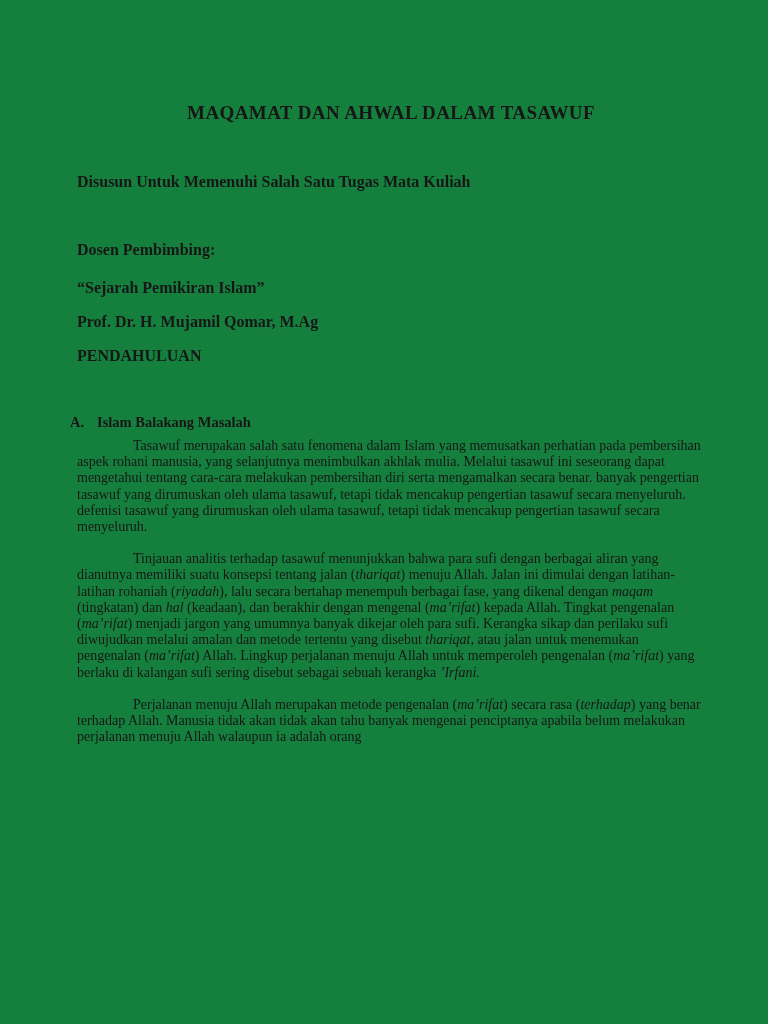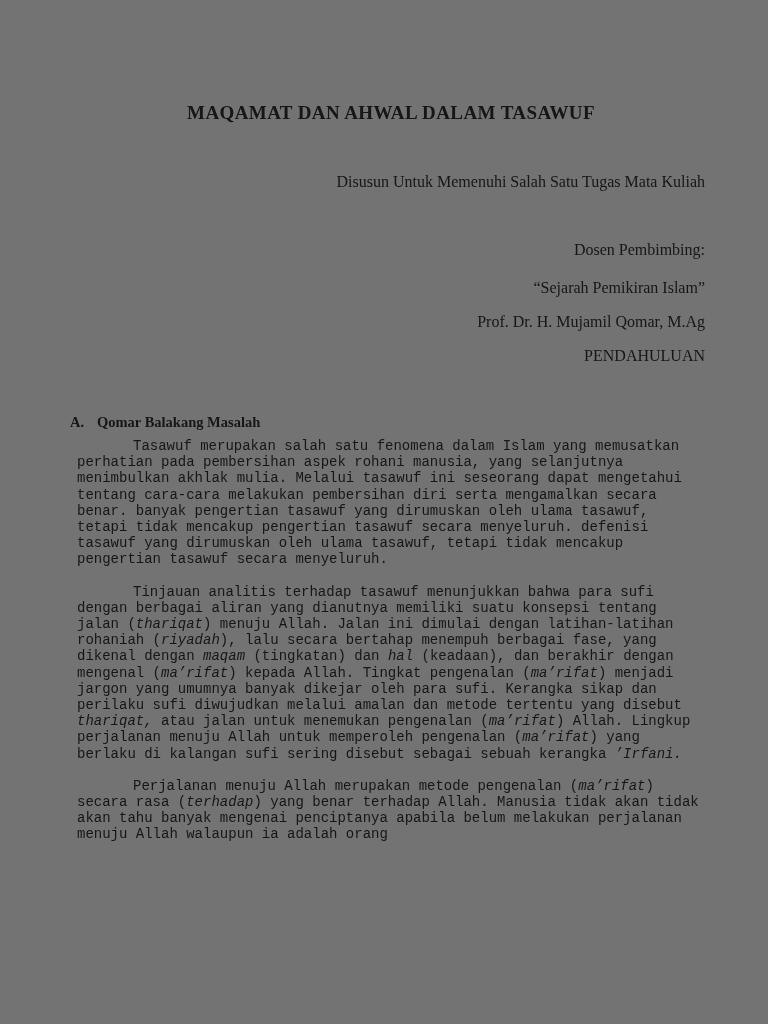--- a/index.html
+++ b/index.html
@@ -13,36 +13,36 @@
     font-family: "Liberation Serif", "DejaVu Serif", serif;
     color: #161616;
     overflow: hidden;
   }
   .page {
     position: relative;
     box-sizing: border-box;
     width: 768px;
     height: 1024px;
     padding: 101px 63px 0 77px;
-    background: #737373;
+    background: #15803d;
   }
   h1, h2, h3, p { margin: 0; font-weight: normal; }
 
   .doc-title {
     font-size: 19px;
     line-height: 24px;
     font-weight: bold;
     text-align: center;
     letter-spacing: 0.4px;
   }
   .centered-bold {
     font-size: 16px;
     line-height: 20px;
-    font-weight: normal;
-    text-align: right;
+    font-weight: bold;
+    text-align: left;
   }
   .assignment-subtitle { margin-top: 47px; }
   .course-title        { margin-top: 18px; }
   .advisor-label       { margin-top: 48px; }
   .advisor-name        { margin-top: 14px; }
   .chapter-heading     { margin-top: 108px; }
   .chapter-title       { margin-top: 14px; }
 
   .section-heading {
     margin-top: 47px;
@@ -56,21 +56,20 @@
     width: 27px;
   }
 
   .paragraphs { margin-top: 7px; }
   .body-para {
     font-size: 14px;
     line-height: 16.2px;
     text-indent: 56px;
     margin-bottom: 16px;
     text-align: left;
-    font-family: Liberation Mono, monospace;
   }
 </style>
 </head>
 <body>
 
 <div class="page">
 
   <h1 class="doc-title">MAQAMAT DAN AHWAL DALAM TASAWUF</h1>
 
   <p class="centered-bold assignment-subtitle">Disusun Untuk Memenuhi Salah Satu Tugas Mata Kuliah</p>
@@ -78,21 +77,21 @@
   <p class="centered-bold advisor-label">Dosen Pembimbing:</p>
 
   <p class="centered-bold course-title">“Sejarah Pemikiran Islam”</p>
 
   <p class="centered-bold advisor-name">Prof. Dr. H. Mujamil Qomar, M.Ag</p>
 
 
   <h2 class="centered-bold chapter-title">PENDAHULUAN</h2>
 
   <h3 class="section-heading">
-    <span class="marker">A.</span><span>Qomar Balakang Masalah</span>
+    <span class="marker">A.</span><span>Islam Balakang Masalah</span>
   </h3>
 
   <div class="paragraphs">
     <p class="body-para">Tasawuf merupakan salah satu fenomena dalam Islam yang memusatkan perhatian pada pembersihan aspek rohani manusia, yang selanjutnya menimbulkan akhlak mulia. Melalui tasawuf ini seseorang dapat mengetahui tentang cara-cara melakukan pembersihan diri serta mengamalkan secara benar. banyak pengertian tasawuf yang dirumuskan oleh ulama tasawuf, tetapi tidak mencakup pengertian tasawuf secara menyeluruh. defenisi tasawuf yang dirumuskan oleh ulama tasawuf, tetapi tidak mencakup pengertian tasawuf secara menyeluruh.</p>
     <p class="body-para">Tinjauan analitis terhadap tasawuf menunjukkan bahwa para sufi dengan berbagai aliran yang dianutnya memiliki suatu konsepsi tentang jalan (<i>thariqat</i>) menuju Allah. Jalan ini dimulai dengan latihan-latihan rohaniah (<i>riyadah</i>), lalu secara bertahap menempuh berbagai fase, yang dikenal dengan <i>maqam</i> (tingkatan) dan <i>hal</i> (keadaan), dan berakhir dengan mengenal (<i>ma’rifat</i>) kepada Allah. Tingkat pengenalan (<i>ma’rifat</i>) menjadi jargon yang umumnya banyak dikejar oleh para sufi. Kerangka sikap dan perilaku sufi diwujudkan melalui amalan dan metode tertentu yang disebut <i>thariqat,</i> atau jalan untuk menemukan pengenalan (<i>ma’rifat</i>) Allah. Lingkup perjalanan menuju Allah untuk memperoleh pengenalan (<i>ma’rifat</i>) yang berlaku di kalangan sufi sering disebut sebagai sebuah kerangka <i>’Irfani.</i></p>
     <p class="body-para">Perjalanan menuju Allah merupakan metode pengenalan (<i>ma’rifat</i>) secara rasa (<i>terhadap</i>) yang benar terhadap Allah. Manusia tidak akan tidak akan tahu banyak mengenai penciptanya apabila belum melakukan perjalanan menuju Allah walaupun ia adalah orang</p>
   </div>
 
 </div>
 

